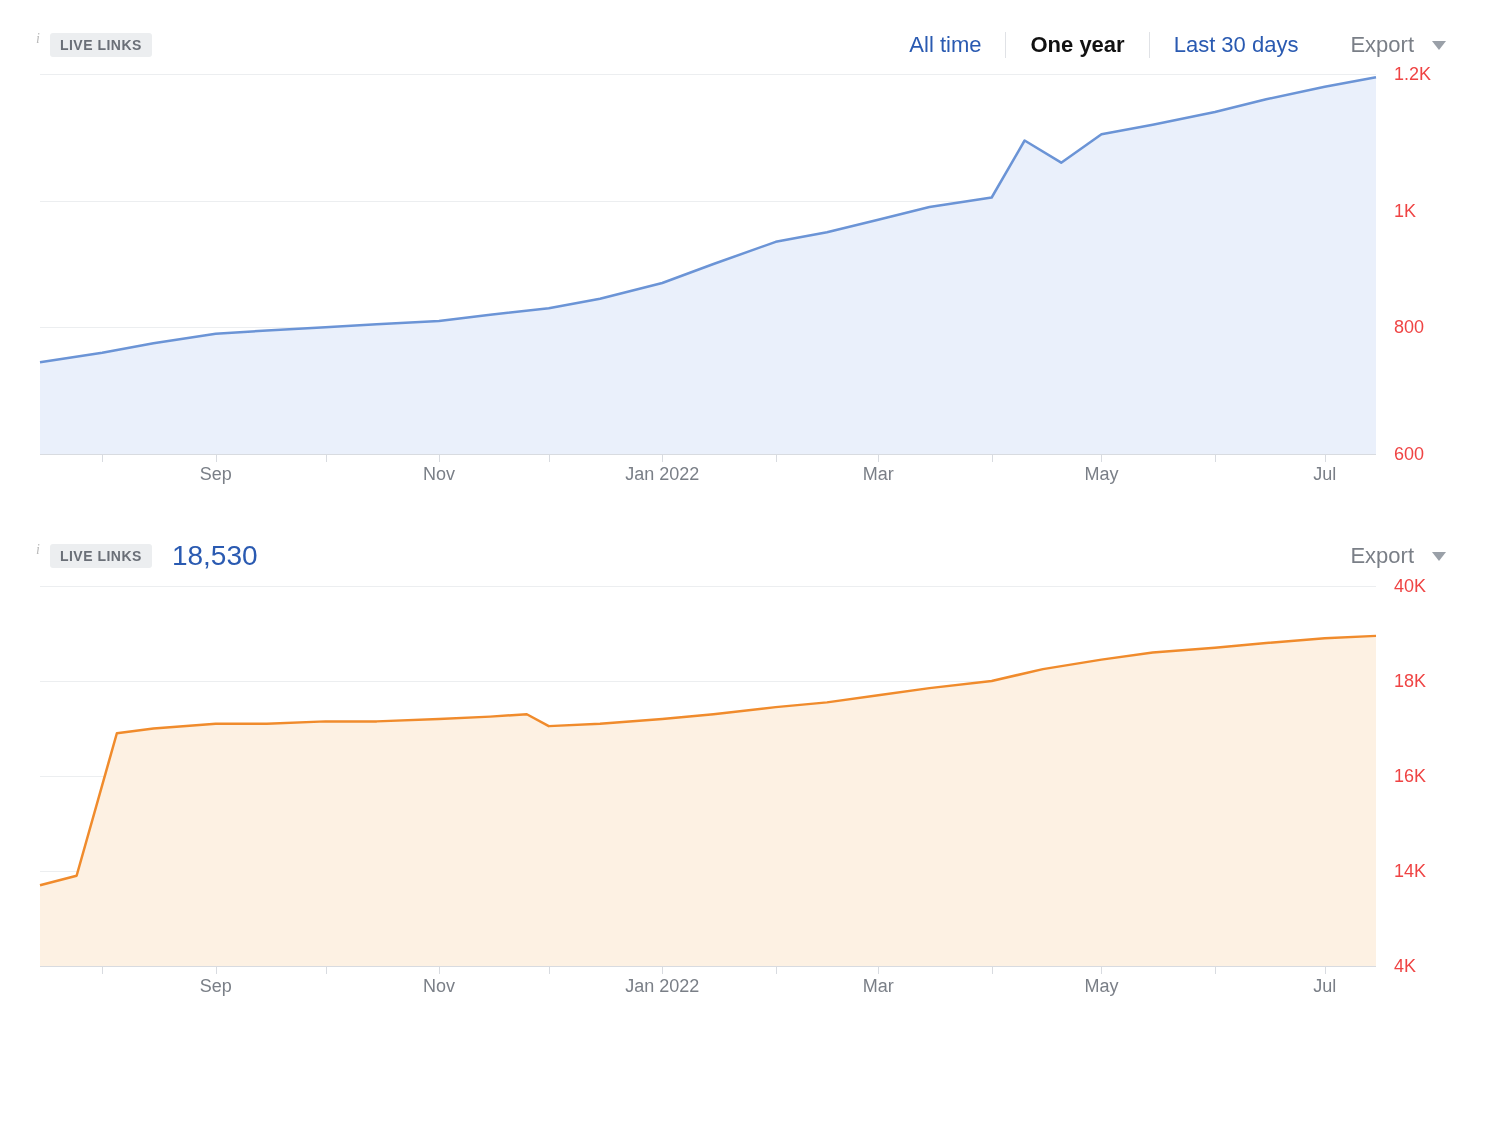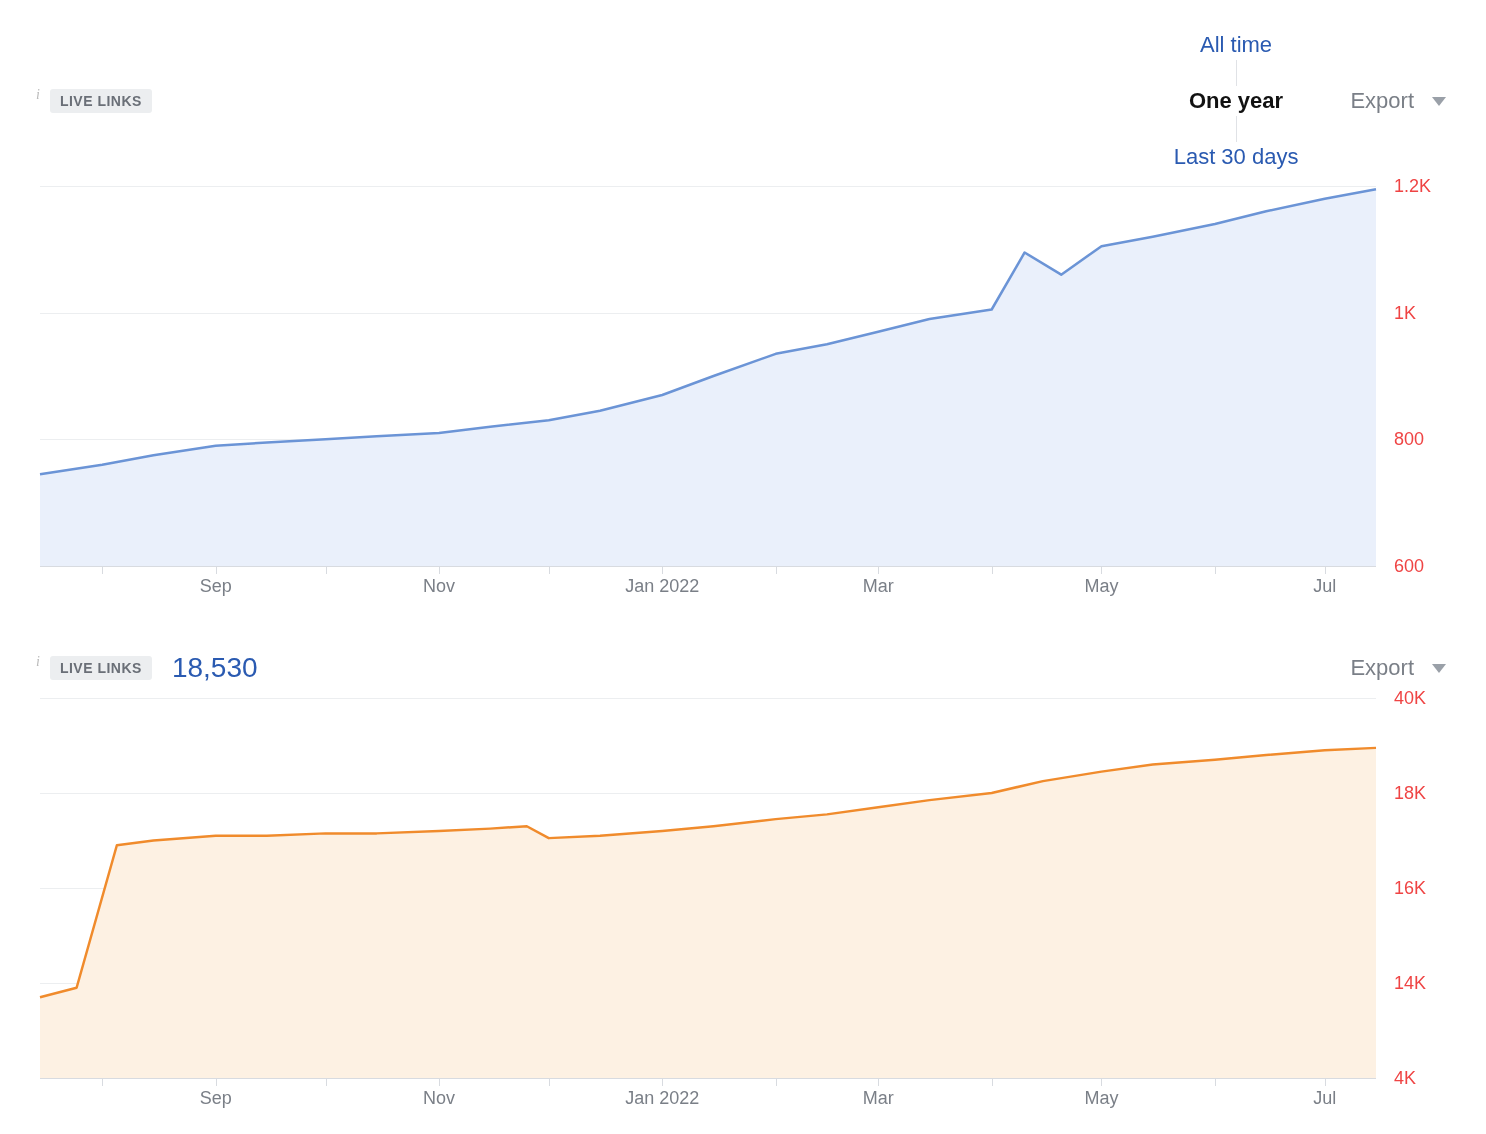--- a/index.html
+++ b/index.html
@@ -55,21 +55,20 @@
   }
   .panel-header-right {
     display: flex;
     align-items: center;
     gap: 0;
   }
   .range-tabs {
     display: flex;
     align-items: center;
     margin-right: 28px;
-    flex-direction: column;
   }
   .range-tab {
     font-size: 22px;
     padding: 2px 24px;
     color: #2a5ab1;
     cursor: pointer;
     position: relative;
   }
   .range-tab.selected {
     color: #111;
@@ -183,21 +182,21 @@
         <div class="gridline" style="top: 126.667px;"></div>
         <div class="gridline" style="top: 0px;"></div>
         <svg class="plot-svg" viewBox="0 0 100 380" preserveAspectRatio="none">
           <path d="M0 288.1666666666667 L4.657534246575342 278.6666666666667 L8.493150684931507 269.16666666666663 L13.150684931506849 259.6666666666667 L16.986301369863014 256.5 L21.36986301369863 253.33333333333334 L25.205479452054796 250.16666666666666 L29.863013698630137 247 L33.6986301369863 240.66666666666669 L38.082191780821915 234.33333333333331 L41.917808219178085 224.83333333333334 L46.57534246575342 209 L50.41095890410959 190 L55.06849315068493 167.83333333333331 L58.9041095890411 158.33333333333331 L62.73972602739726 145.66666666666666 L66.57534246575342 133 L71.23287671232876 123.5 L73.6986301369863 66.5 L76.43835616438356 88.66666666666663 L79.45205479452055 60.166666666666686 L83.28767123287672 50.66666666666663 L87.94520547945206 38 L91.78082191780823 25.333333333333314 L96.16438356164385 12.666666666666686 L100 3.1666666666666288 L 100 380 L 0 380 Z" fill="#eaf0fb" stroke="none"></path>
           <path d="M0 288.1666666666667 L4.657534246575342 278.6666666666667 L8.493150684931507 269.16666666666663 L13.150684931506849 259.6666666666667 L16.986301369863014 256.5 L21.36986301369863 253.33333333333334 L25.205479452054796 250.16666666666666 L29.863013698630137 247 L33.6986301369863 240.66666666666669 L38.082191780821915 234.33333333333331 L41.917808219178085 224.83333333333334 L46.57534246575342 209 L50.41095890410959 190 L55.06849315068493 167.83333333333331 L58.9041095890411 158.33333333333331 L62.73972602739726 145.66666666666666 L66.57534246575342 133 L71.23287671232876 123.5 L73.6986301369863 66.5 L76.43835616438356 88.66666666666663 L79.45205479452055 60.166666666666686 L83.28767123287672 50.66666666666663 L87.94520547945206 38 L91.78082191780823 25.333333333333314 L96.16438356164385 12.666666666666686 L100 3.1666666666666288 " fill="none" stroke="#6b94d6" stroke-width="2.5" vector-effect="non-scaling-stroke" stroke-linejoin="round"></path>
         </svg>
       </div>
     <div class="chart-yaxis" id="yaxis-domains">
         <div class="ylabel" style="top: 380px;">600</div>
         <div class="ylabel" style="top: 253.333px;">800</div>
-        <div class="ylabel" style="top: 127px;">1K</div>
+        <div class="ylabel" style="top: 137px;">1K</div>
         <div class="ylabel" style="top: 0px;">1.2K</div>
       </div>
   </div>
   <div class="xaxis" id="xaxis-domains">
       <div class="xtick-line" style="left: 4.65753%;"></div>
       <div class="xtick-line" style="left: 13.1507%;"></div>
       <div class="xtick-line" style="left: 21.3699%;"></div>
       <div class="xtick-line" style="left: 29.863%;"></div>
       <div class="xtick-line" style="left: 38.0822%;"></div>
       <div class="xtick-line" style="left: 46.5753%;"></div>

